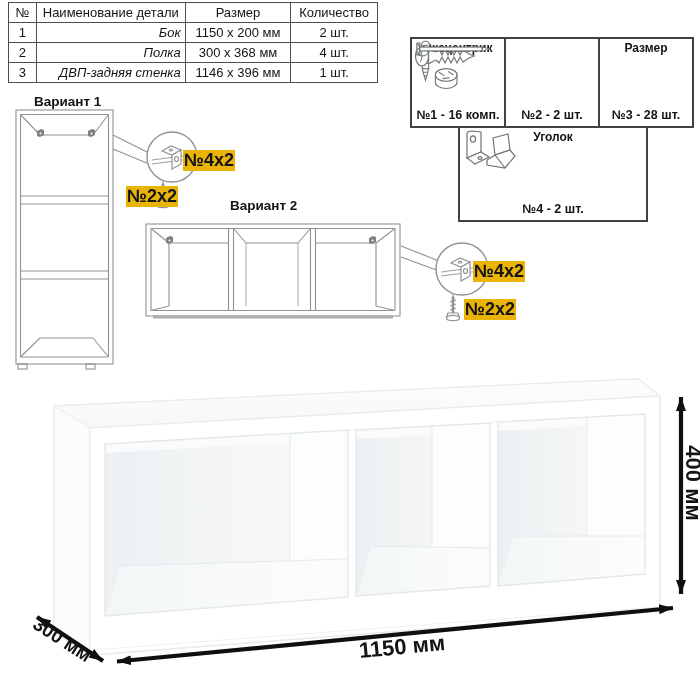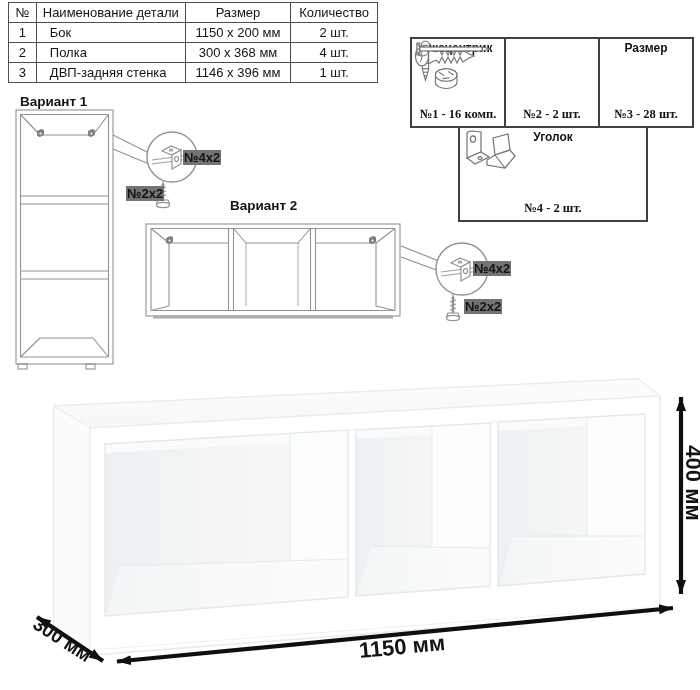--- a/index.html
+++ b/index.html
@@ -5,38 +5,38 @@
   html,body{margin:0;padding:0;background:#fff;}
   .page{position:relative;width:700px;height:690px;background:#fff;overflow:hidden;
         font-family:"Liberation Sans",sans-serif;color:#141414;}
   svg{position:absolute;left:0;top:0;}
 
   
   table.parts{position:absolute;left:8px;top:2px;width:370px;border-collapse:collapse;
               font-size:13px;line-height:1;}
   table.parts td,table.parts th{border:1px solid #4d4d4d;height:19px;padding:0 4px;
               font-weight:normal;text-align:center;white-space:nowrap;}
-  table.parts td.name{text-align:left;padding-left:13px;}
+  table.parts td.name{text-align:right;padding-left:13px;font-style:italic;}
 
   
   .hw-row1{position:absolute;left:410px;top:37px;width:284px;height:91px;
            border:2px solid #414141;box-sizing:border-box;display:flex;}
   .hw-row2{position:absolute;left:458px;top:126px;width:190px;height:96px;
            border:2px solid #414141;box-sizing:border-box;display:flex;}
   .hw-cell{flex:1;display:flex;flex-direction:column;align-items:center;
            justify-content:space-between;padding:3px 2px 4px 2px;box-sizing:border-box;
            border-right:2px solid #414141;}
   .hw-cell:last-child{border-right:none;}
   .hw-name{font-weight:bold;font-size:12px;text-align:center;line-height:1.12;}
-  .hw-qty{font-weight:bold;font-size:12.5px;text-align:right;font-family:Liberation Serif, serif;}
+  .hw-qty{font-weight:bold;font-size:12.5px;text-align:right;}
   .hw-icon{flex:1;display:flex;align-items:center;justify-content:center;}
 
   .lbl{position:absolute;font-weight:bold;white-space:nowrap;}
   .variant-title{font-size:13.5px;}
-  .callout-lbl{font-size:13px;background:#737373;padding:0 1px;}
+  .callout-lbl{font-size:18px;background:#eab308;padding:0 1px;}
   .dim{font-size:22px;transform-origin:center;}
   .dim-depth{font-size:19px;}
 </style>
 </head>
 <body>
 
 <div class="page">
 
 <svg width="700" height="690" viewBox="0 0 700 690">
   <defs>
@@ -317,21 +317,21 @@
         <ellipse cx="20" cy="30" rx="2" ry="1.4"></ellipse>
         <path d="M33,10 L48,6 L50,22 L35,27 Z" fill="#fff"></path>
         <path d="M27,32 L35,27 L50,22 L55,28 L45,40 L27,37 Z" fill="#fff"></path>
         <line x1="35" y1="27" x2="45" y2="40"></line>
       </svg>
     </div>
     <div class="hw-qty">№4 - 2 шт.</div>
   </div>
 </div>
 
-<div class="lbl variant-title" style="left:20px;top:94px;">Вариант 1</div>
+<div class="lbl variant-title" style="left:34px;top:94px;">Вариант 1</div>
 <div class="lbl variant-title" style="left:230px;top:198px;">Вариант 2</div>
 
 <div class="lbl callout-lbl" style="left:183px;top:150px;">№4х2</div>
 <div class="lbl callout-lbl" style="left:126px;top:186px;">№2х2</div>
 <div class="lbl callout-lbl" style="left:473px;top:261px;">№4х2</div>
 <div class="lbl callout-lbl" style="left:464px;top:299px;">№2х2</div>
 
 <div class="lbl dim" style="left:402px;top:647px;transform:translate(-50%,-50%) rotate(-5.5deg);">1150 мм</div>
 <div class="lbl dim" style="left:693px;top:483px;transform:translate(-50%,-50%) rotate(90deg);">400 мм</div>
 <div class="lbl dim dim-depth" style="left:62px;top:640px;transform:translate(-50%,-50%) rotate(33deg);">300 мм</div>

